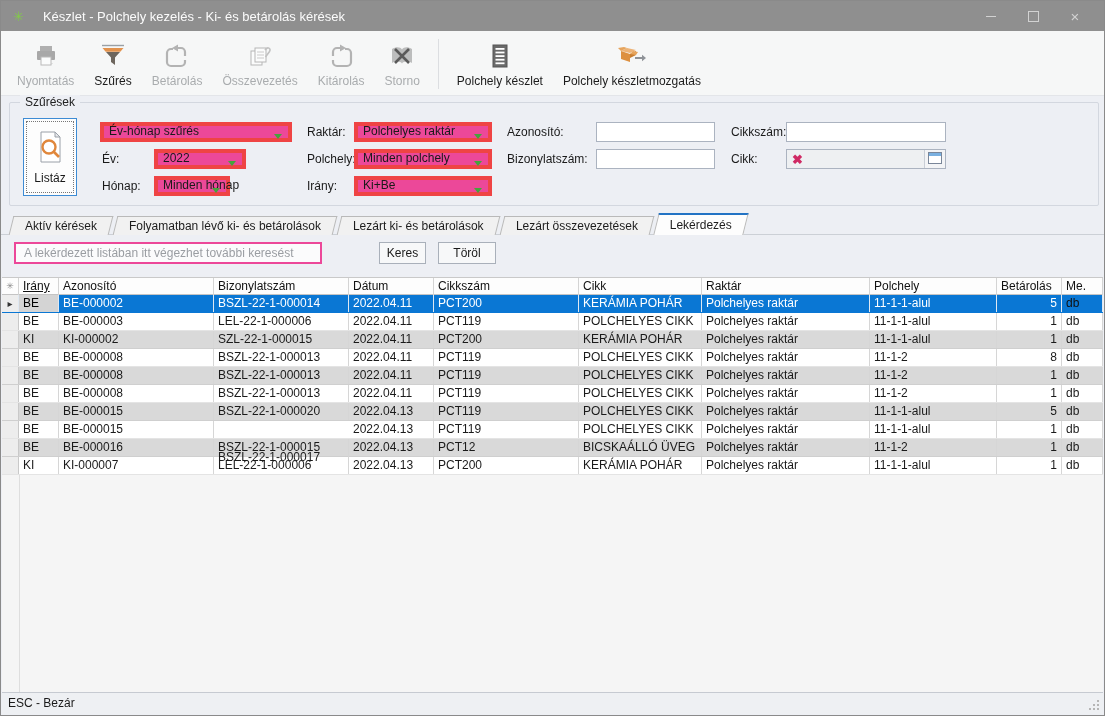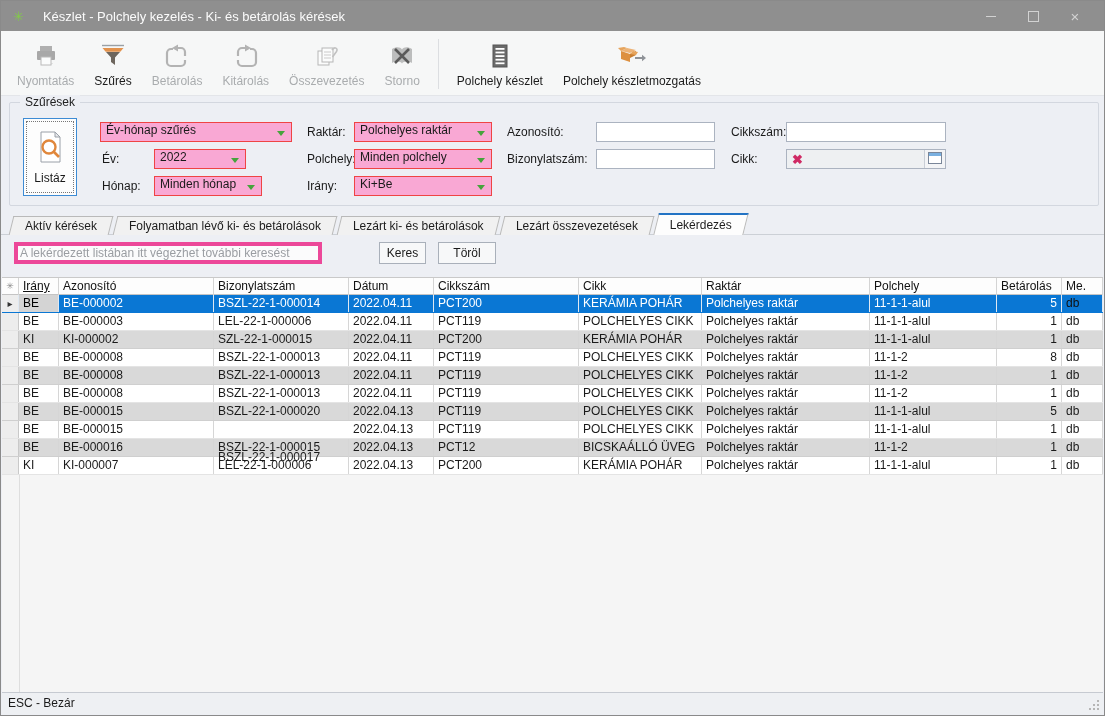--- a/index.html
+++ b/index.html
@@ -30,22 +30,22 @@
   .tsep{width:1px;background:#dcdee1;margin:5px 8px 6px 8px;}
   
   .szuresek{position:absolute;left:8px;top:101px;width:1088px;height:102px;
     border:1px solid #d3d7df;border-radius:2px;}
   .szuresek-label{position:absolute;left:10px;top:-8px;background:#edeff4;padding:0 5px;color:#222;}
   .listaz{position:absolute;left:13px;top:15px;width:52px;height:76px;background:#fdfdfd;
     border:1px solid #3d8bd4;display:flex;flex-direction:column;align-items:center;justify-content:center;
     outline:1px dotted #777;outline-offset:-4px;cursor:default;}
   .listaz .llabel{margin-top:4px;}
   .flabel{position:absolute;height:20px;line-height:20px;color:#1a1a1a;white-space:nowrap;}
-  .combo{position:absolute;height:20px;background:#f9a8d4;border:1px solid #ef4444;box-sizing:border-box;
-    display:flex;align-items:flex-start;padding:0 18px 0 5px;cursor:default;white-space:nowrap;}
+  .combo{position:absolute;height:20px;background:#ec4899;border:4px solid #ef4444;box-sizing:border-box;
+    display:flex;align-items:flex-end;padding:0 18px 0 5px;cursor:default;white-space:nowrap;}
   .combo::after{content:'';position:absolute;right:6px;top:8px;width:0;height:0;
     border-left:4px solid transparent;border-right:4px solid transparent;border-top:5px solid #46a33c;}
   .finput{position:absolute;height:20px;background:#fff;border:1px solid #abb3c0;box-sizing:border-box;
     padding:0 4px;font:inherit;color:#1a1a1a;outline:none;}
   .cikk-lookup{position:absolute;height:20px;background:#eef0f2;border:1px solid #abb3c0;box-sizing:border-box;
     display:flex;align-items:center;}
   .clear-x{color:#cf2a64;font-size:13px;font-weight:bold;margin-left:5px;line-height:1;}
   .lookup-btn{margin-left:auto;width:20px;height:18px;display:flex;align-items:center;justify-content:center;
     background:#f3f4f6;border-left:1px solid #c9ced6;cursor:default;}
   
@@ -53,21 +53,21 @@
     padding-left:10px;box-sizing:border-box;}
   .tabstrip::after{content:'';position:absolute;left:0;right:0;bottom:0;height:1px;background:#ccd0d6;}
   .tab{position:relative;height:19px;background:#f1f1f1;border:1px solid #b9b9b9;border-bottom:none;
     transform:skewX(-14deg);display:flex;align-items:center;padding:0 13px;margin-right:4px;
     box-sizing:border-box;z-index:1;cursor:default;}
   .tab>span{transform:skewX(14deg);display:block;color:#1c1c1c;white-space:nowrap;}
   .tab.active{height:22px;background:#fdfdfd;border-top:2px solid #2273c4;z-index:3;}
   
   .searchrow{position:absolute;left:0;top:234px;right:0;height:42px;}
   .search-input{position:absolute;left:13px;top:7px;width:308px;height:22px;background:#fbfbfc;
-    border:4px solid #ec4899;box-sizing:border-box;padding:0 2px;font:inherit;color:#1a1a1a;outline:none;}
+    border:2px solid #ec4899;box-sizing:border-box;padding:0 8px;font:inherit;color:#1a1a1a;outline:none;}
   .search-input::placeholder{color:#9a9da2;opacity:1;}
   .pushbtn{position:absolute;top:7px;height:22px;background:#f7f8f9;border:1px solid #a9b0ba;
     box-sizing:border-box;text-align:center;line-height:20px;color:#1a1a1a;cursor:default;}
   .btn-keres{left:378px;width:47px;}
   .btn-torol{left:437px;width:58px;}
   
   .grid{position:absolute;left:1px;right:1px;top:276px;background:#fff;}
   .grid-header{display:flex;height:18px;background:#fdfdfd;border-top:1px solid #c9c9c9;
     border-bottom:1px solid #c4c4c4;box-sizing:border-box;}
   .hcell{height:17px;line-height:17px;padding:0 4px;box-sizing:border-box;border-right:1px solid #d4d4d4;
@@ -142,39 +142,39 @@
             <path d="M10 7H8a4 4 0 0 0-4 4v9a4 4 0 0 0 4 4h10a4 4 0 0 0 4-4v-2" fill="none" stroke="#a8a8a8" stroke-width="2.2"></path>
             <path d="M22 14V10a4 4 0 0 0-4-4h-4" fill="none" stroke="#a8a8a8" stroke-width="2.2"></path>
             <polygon points="15,2.5 15,9.5 9,6" fill="#a8a8a8"></polygon>
           </svg>
       </span>
       <span class="tlabel">Betárolás</span>
     </div>
     <div class="tbtn disabled">
       <span class="ticon">
         <svg width="28" height="28" viewBox="0 0 28 28">
-            <path d="M18 7h2a4 4 0 0 1 4 4v9a4 4 0 0 1-4 4H10a4 4 0 0 1-4-4v-2" fill="none" stroke="#a8a8a8" stroke-width="2.2"></path>
-            <path d="M6 14V10a4 4 0 0 1 4-4h4" fill="none" stroke="#a8a8a8" stroke-width="2.2"></path>
-            <polygon points="13,2.5 13,9.5 19,6" fill="#a8a8a8"></polygon>
-          </svg>
-      </span>
-      <span class="tlabel">Kitárolás</span>
-    </div>
-    <div class="tbtn disabled">
-      <span class="ticon">
-        <svg width="28" height="28" viewBox="0 0 28 28">
             <rect x="5" y="9" width="11" height="14" fill="#fdfdfd" stroke="#ababab"></rect>
             <rect x="9" y="6" width="11" height="14" fill="#fdfdfd" stroke="#ababab"></rect>
             <line x1="11" y1="10" x2="18" y2="10" stroke="#c3c3c3"></line>
             <line x1="11" y1="13" x2="18" y2="13" stroke="#c3c3c3"></line>
             <line x1="11" y1="16" x2="18" y2="16" stroke="#c3c3c3"></line>
             <path d="M19 8c2.5-4 6.5-1.5 4.5 1.5L19.5 15" fill="none" stroke="#b8b8b8" stroke-width="1.6"></path>
           </svg>
       </span>
       <span class="tlabel">Összevezetés</span>
+    </div>
+    <div class="tbtn disabled">
+      <span class="ticon">
+        <svg width="28" height="28" viewBox="0 0 28 28">
+            <path d="M18 7h2a4 4 0 0 1 4 4v9a4 4 0 0 1-4 4H10a4 4 0 0 1-4-4v-2" fill="none" stroke="#a8a8a8" stroke-width="2.2"></path>
+            <path d="M6 14V10a4 4 0 0 1 4-4h4" fill="none" stroke="#a8a8a8" stroke-width="2.2"></path>
+            <polygon points="13,2.5 13,9.5 19,6" fill="#a8a8a8"></polygon>
+          </svg>
+      </span>
+      <span class="tlabel">Kitárolás</span>
     </div>
     <div class="tbtn disabled">
       <span class="ticon">
         <svg width="28" height="28" viewBox="0 0 28 28">
             <path d="M4 7C8 4.5 12.5 5 14 7.5 15.5 5 20 4.5 24 7v14c-4-2.2-8.5-1.7-10 .5-1.5-2.2-6-2.7-10-.5z" fill="#b3b3b3"></path>
             <path d="M7 7l14 14M21 7L7 21" stroke="#3f3f3f" stroke-width="2.6"></path>
           </svg>
       </span>
       <span class="tlabel">Storno</span>
     </div>
@@ -224,21 +224,21 @@
     </div>
 
     <div class="combo" style="left:90px;top:19px;width:192px;">
         <span>Év-hónap szűrés</span>
       </div>
     <span class="flabel" style="left:92px;top:46px;">Év:</span>
     <div class="combo" style="left:144px;top:46px;width:92px;">
         <span>2022</span>
       </div>
     <span class="flabel" style="left:92px;top:73px;">Hónap:</span>
-    <div class="combo" style="left:144px;top:73px;width:108px;">
+    <div class="combo" style="left:144px;top:73px;width:76px;">
         <span>Minden hónap</span>
       </div>
 
     <span class="flabel" style="left:297px;top:19px;">Raktár:</span>
     <div class="combo" style="left:344px;top:19px;width:138px;">
         <span>Polchelyes raktár</span>
       </div>
     <span class="flabel" style="left:297px;top:46px;">Polchely:</span>
     <div class="combo" style="left:344px;top:46px;width:138px;">
         <span>Minden polchely</span>

